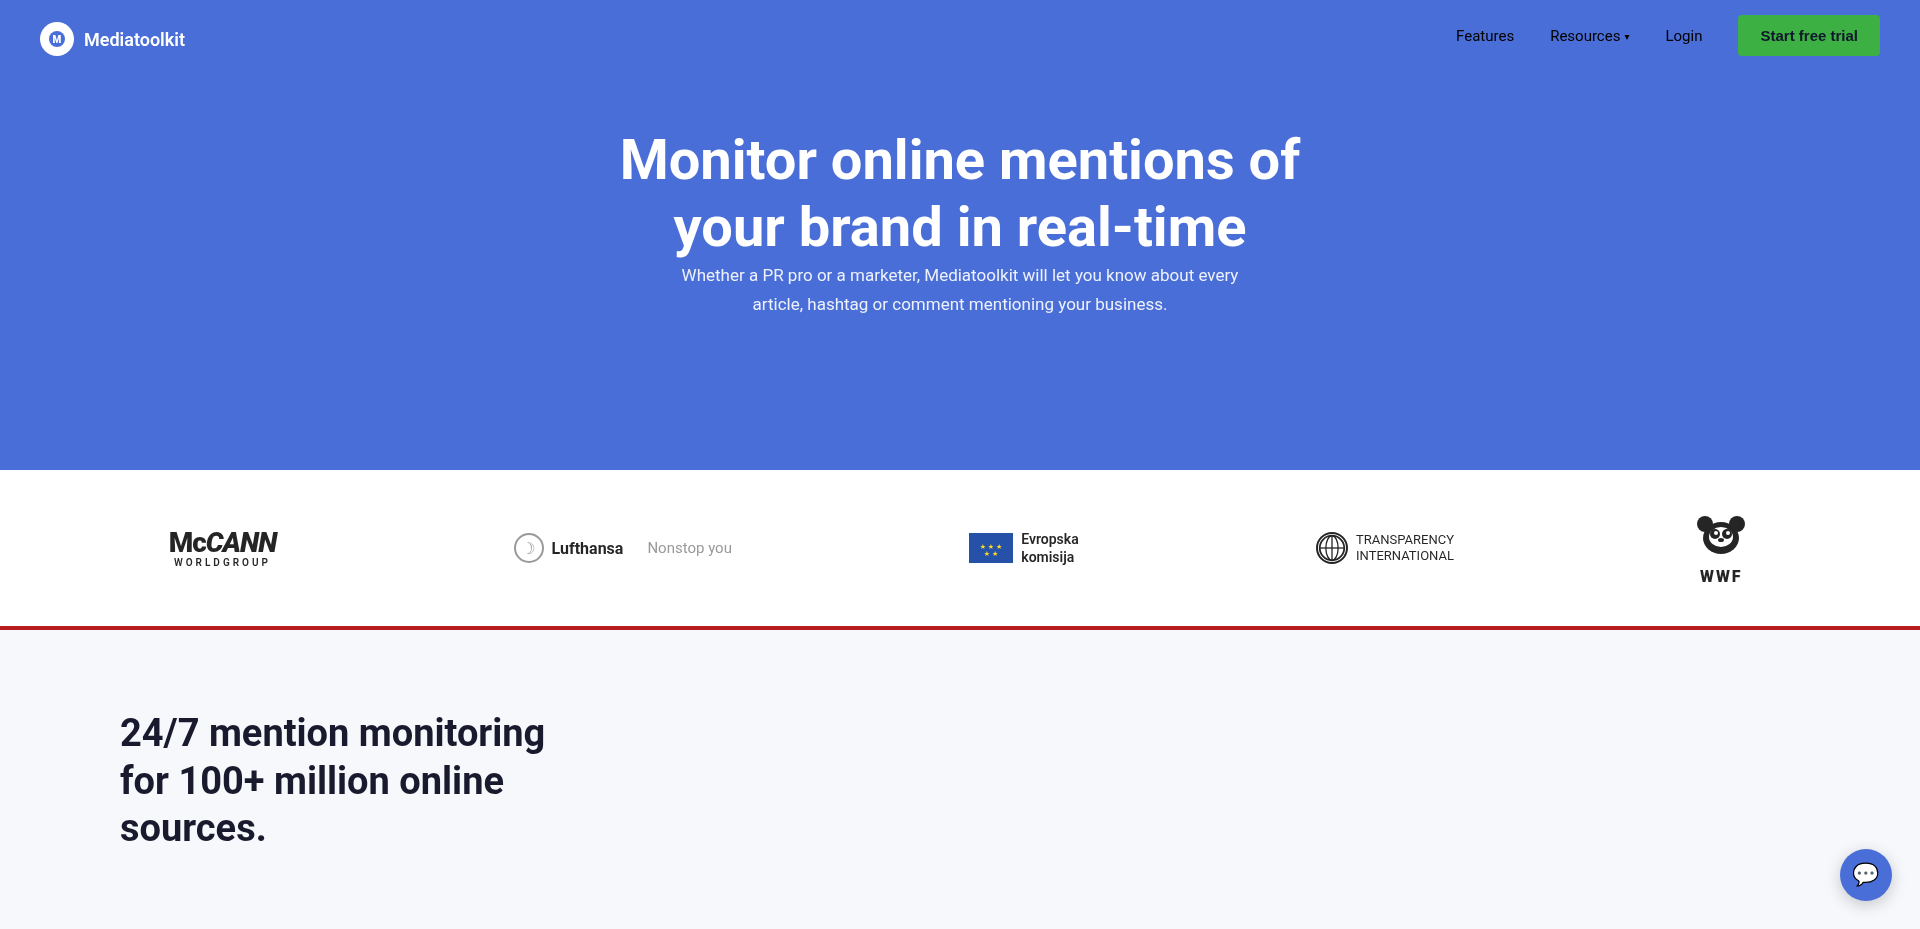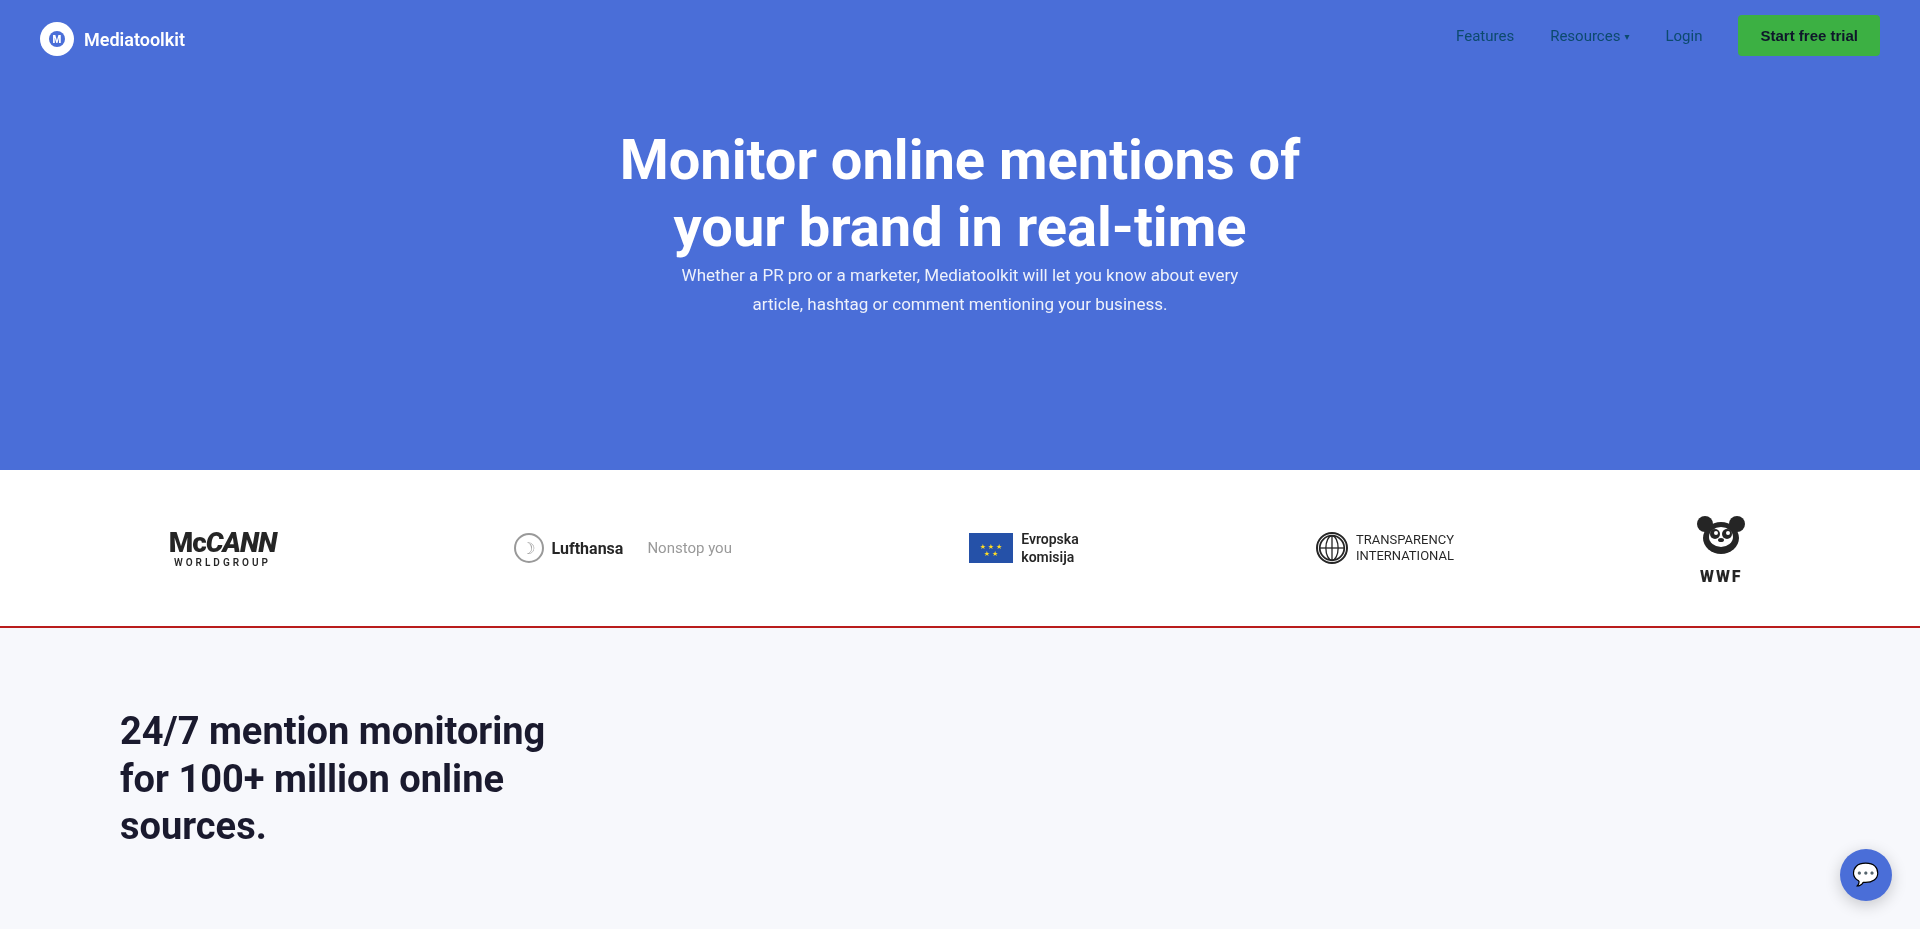--- a/index.html
+++ b/index.html
@@ -44,21 +44,21 @@
       color: #fff;
       font-size: 10px;
       font-weight: 900;
     }
     .nav-links {
       display: flex;
       align-items: center;
       gap: 36px;
     }
     .nav-link {
-      color: #0c4a6e;
+      color: #000000;
       font-size: 15px;
       text-decoration: none;
       cursor: pointer;
       display: flex;
       align-items: center;
       gap: 4px;
     }
     .nav-chevron {
       font-size: 10px;
       margin-top: 1px;
@@ -129,21 +129,21 @@
 
     
     .logos-strip {
       background: #fff;
       padding: 40px 60px;
       display: flex;
       align-items: center;
       justify-content: space-around;
       flex-wrap: wrap;
       gap: 20px;
-      border-bottom: 2px solid #b91c1c;
+      border-bottom: 4px solid #b91c1c;
     }
     .logo-item {
       display: flex;
       align-items: center;
       gap: 8px;
       opacity: 0.85;
     }
 
     
     .mccann-logo {

